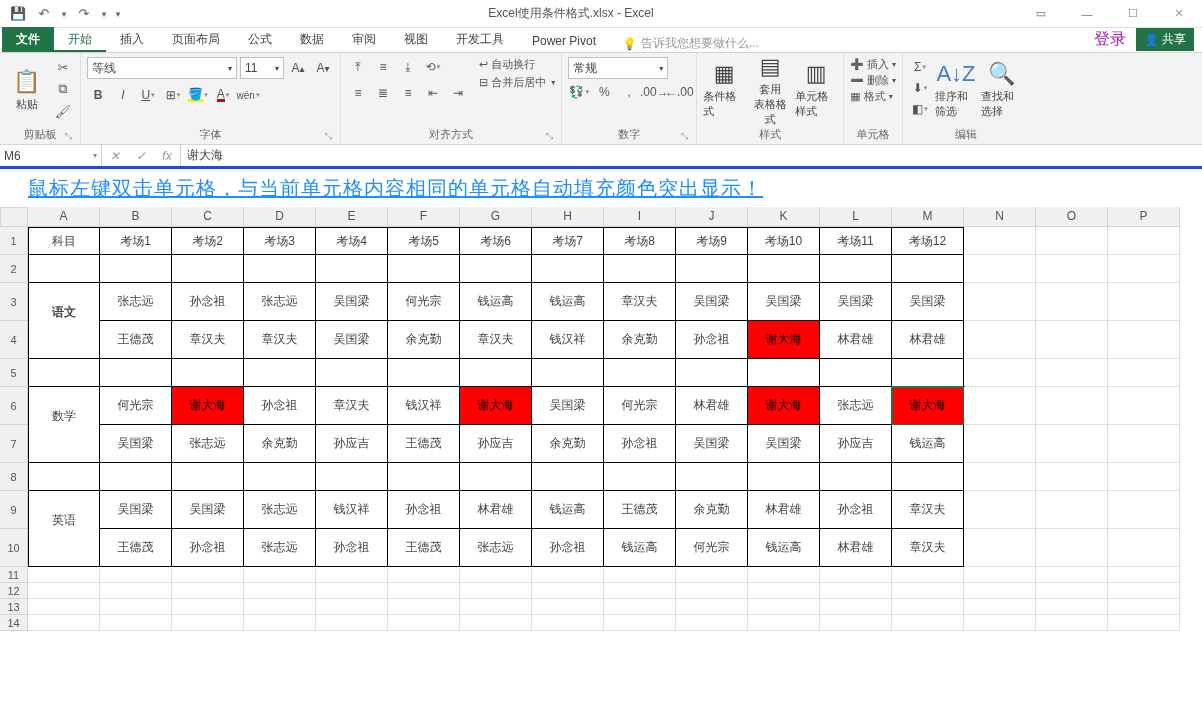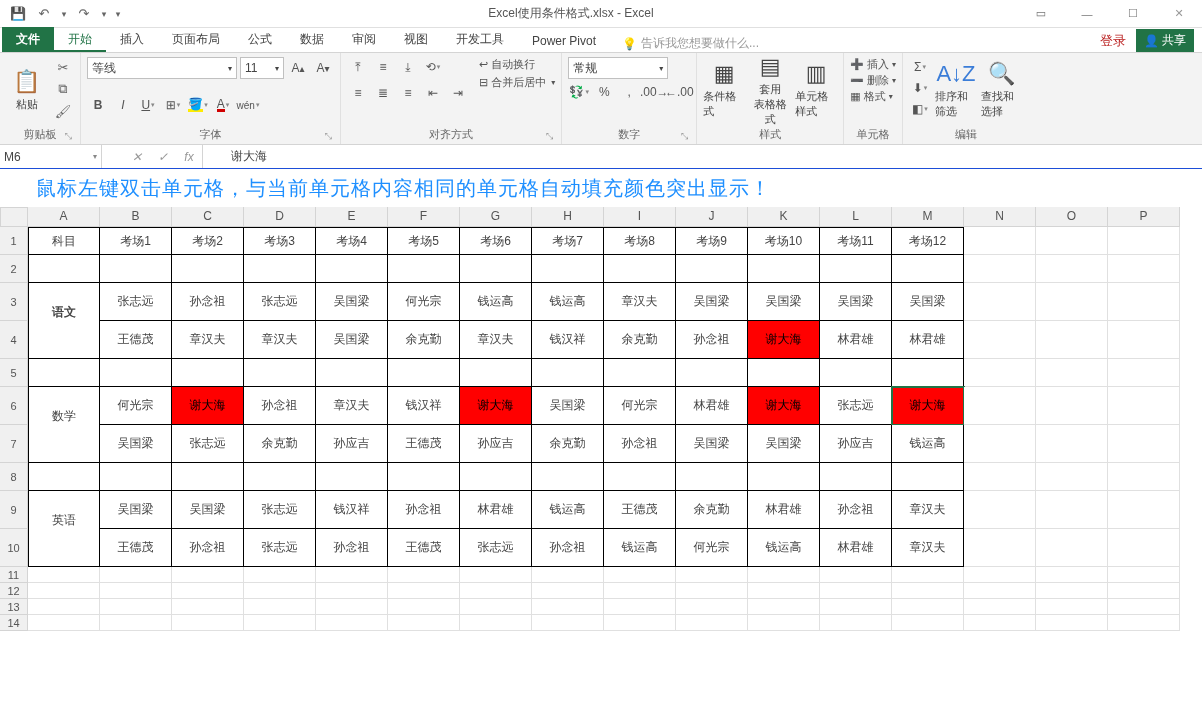--- a/index.html
+++ b/index.html
@@ -15,21 +15,21 @@
 .winbtn { width:46px; height:28px; display:flex; align-items:center; justify-content:center; color:#777; font-size:11px; cursor:pointer; }
 .winbtn.close { color:#999; }
 
 
 .tabs { height:25px; background:#fff; display:flex; align-items:flex-end; border-bottom:1px solid #d4d4d4; padding-left:2px; }
 .tab { padding:4px 14px; font-size:12px; color:#444; cursor:pointer; }
 .tab.file { background:#217346; color:#fff;font-weight:bold; }
 .tab.active { color:#217346; border-bottom:2px solid #217346; padding-bottom:2px;margin-top:48px; }
 .tellme { color:#999; margin-left:12px; display:flex; align-items:center; gap:4px; font-size:12px; }
 .tabs-right { margin-left:auto; display:flex; align-items:center; gap:4px; padding-right:8px; }
-.login { color:#b91c1c; font-size:13px; padding:2px 6px; }
+.login { color:#a21caf; font-size:16px; padding:2px 6px; }
 .share { background:#217346; color:#fff; padding:3px 8px; font-size:12px; display:flex; align-items:center; gap:3px; }
 
 
 .ribbon { height:92px; background:#f3f3f3; border-bottom:1px solid #d4d4d4; display:flex; }
 .rgroup { border-right:1px solid #e0e0e0; display:flex; flex-direction:column; padding:4px 6px 0; }
 .rgroup-body { flex:1; display:flex; align-items:flex-start; gap:4px; }
 .rgroup-label { text-align:center; font-size:11px; color:#666; padding:2px 0; position:relative; }
 .rgroup-label .launcher { position:absolute; right:2px; bottom:2px; font-size:9px; color:#888; }
 .bigbtn { display:flex; flex-direction:column; align-items:center; justify-content:center; width:42px; height:66px; cursor:pointer; font-size:11px; color:#444; gap:2px; }
 .bigbtn .ico { font-size:22px; }
@@ -39,28 +39,28 @@
 .fontsize { width:44px; height:22px; border:1px solid #c0c0c0; background:#fff; font-size:12px; padding:2px 4px; display:flex; align-items:center; justify-content:space-between; }
 .fontrow { display:flex; gap:3px; align-items:center; margin-bottom:3px; }
 .iconbtn { width:22px; height:20px; display:flex; align-items:center; justify-content:center; color:#555; font-size:12px; cursor:pointer; }
 .iconbtn.drop::after { content:"▾"; font-size:7px; margin-left:1px; color:#888; }
 .underline-red { border-bottom:3px solid #d00000; line-height:10px; }
 .underline-yel { border-bottom:3px solid #ffeb00; line-height:10px; }
 .combo { height:22px; border:1px solid #c0c0c0; background:#fff; font-size:12px; padding:2px 4px; display:flex; align-items:center; justify-content:space-between; min-width:100px; }
 .chk { font-size:11px; color:#555; display:flex; align-items:center; gap:3px; }
 
 
-.fbar-row { height:24px; display:flex; border-bottom:1px solid #1d4ed8;gap:22px; }
+.fbar-row { height:24px; display:flex; border-bottom:3px solid #1d4ed8; }
 .namebox { width:102px; border-right:1px solid #d4d4d4; display:flex; align-items:center; padding:0 4px; font-size:12px; justify-content:space-between; }
 .fbtns { display:flex; align-items:center; border-right:1px solid #d4d4d4; }
 .fbtn { width:26px; height:22px; display:flex; align-items:center; justify-content:center; color:#999; font-size:12px; cursor:pointer; font-style:italic; }
 .fbar { flex:1; padding:2px 6px; font-size:12px; display:flex; align-items:center; }
 
 
-.message { height:38px; display:flex; align-items:center; padding-left:36px; font-size:20px; color:#1e8fff; letter-spacing:1px; font-weight:400; }
+.message { height:38px; display:flex; align-items:center; padding-left:28px; font-size:20px; color:#1e8fff; letter-spacing:1px; font-weight:400;text-decoration:underline; }
 
 
 .sheet { position:relative; }
 .colheads { display:flex; height:20px; }
 .corner { width:28px; border:1px solid #d4d4d4; background:#f0f0f0; }
 .colhead { flex:0 0 72px; border-right:1px solid #d4d4d4; border-bottom:1px solid #d4d4d4; background:#f0f0f0; text-align:center; font-size:12px; color:#555; line-height:19px; }
 .rows { }
 .row { display:flex; }
 .rowhead { width:28px; border-right:1px solid #d4d4d4; border-bottom:1px solid #d4d4d4; background:#f0f0f0; text-align:center; font-size:11px; color:#555; display:flex; align-items:center; justify-content:center; }
 .cell { flex:0 0 72px; border-right:1px solid #e0e0e0; border-bottom:1px solid #e0e0e0; font-size:12px; display:flex; align-items:center; justify-content:center; background:#fff; position:relative; }
@@ -128,21 +128,21 @@
       <div class="smallcol">
         <div class="smallbtn">✂</div>
         <div class="smallbtn">⧉</div>
         <div class="smallbtn">🖌</div>
       </div>
     </div>
     <div class="rgroup-label"><span>剪贴板</span><span class="launcher">⤡</span></div>
   </div>
 
   <div class="rgroup">
-    <div class="rgroup-body" style="flex-direction:column;gap:13px">
+    <div class="rgroup-body" style="flex-direction:column;gap:3px">
       <div class="fontrow">
         <div class="fontname">
             <span>等线</span>
             <span style="font-size:8px">▾</span>
           </div>
         <div class="fontsize">
             <span>11</span>
             <span style="font-size:8px">▾</span>
           </div>
         <div class="iconbtn">A<sup>▴</sup></div>

